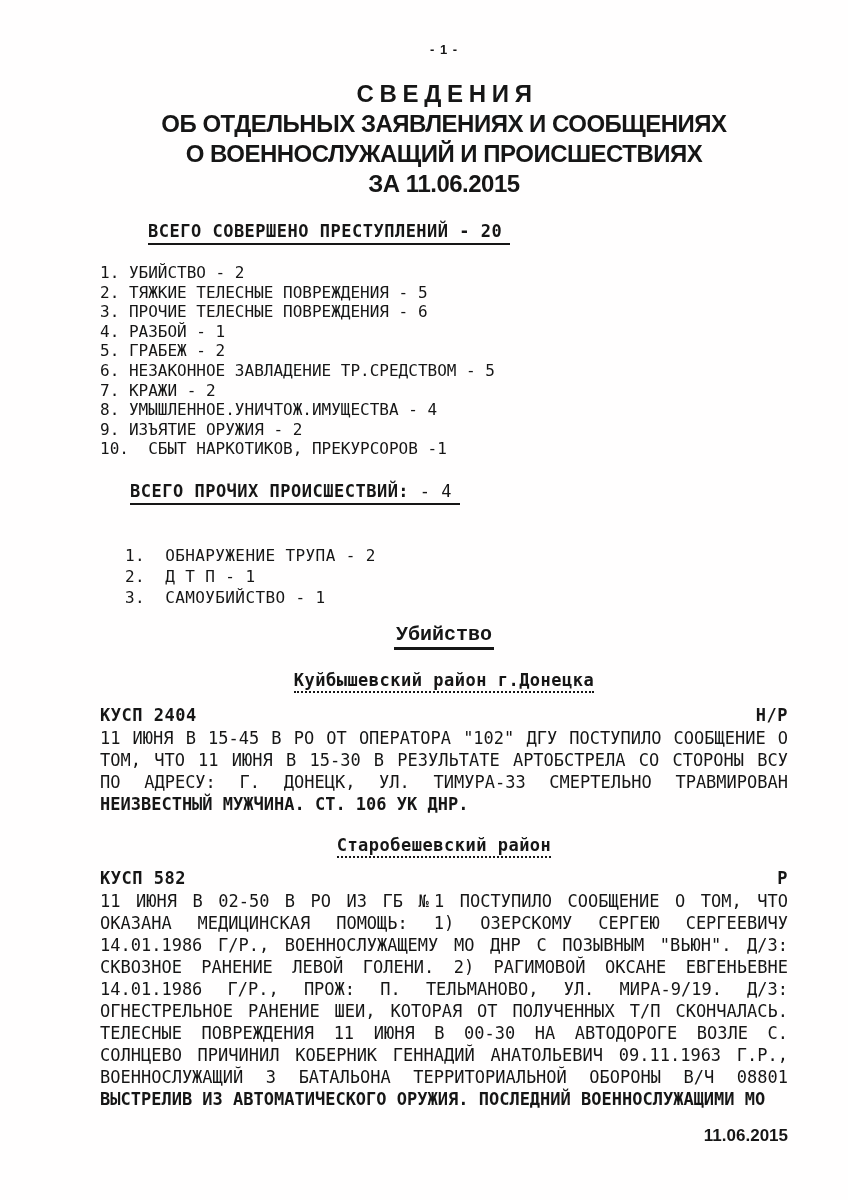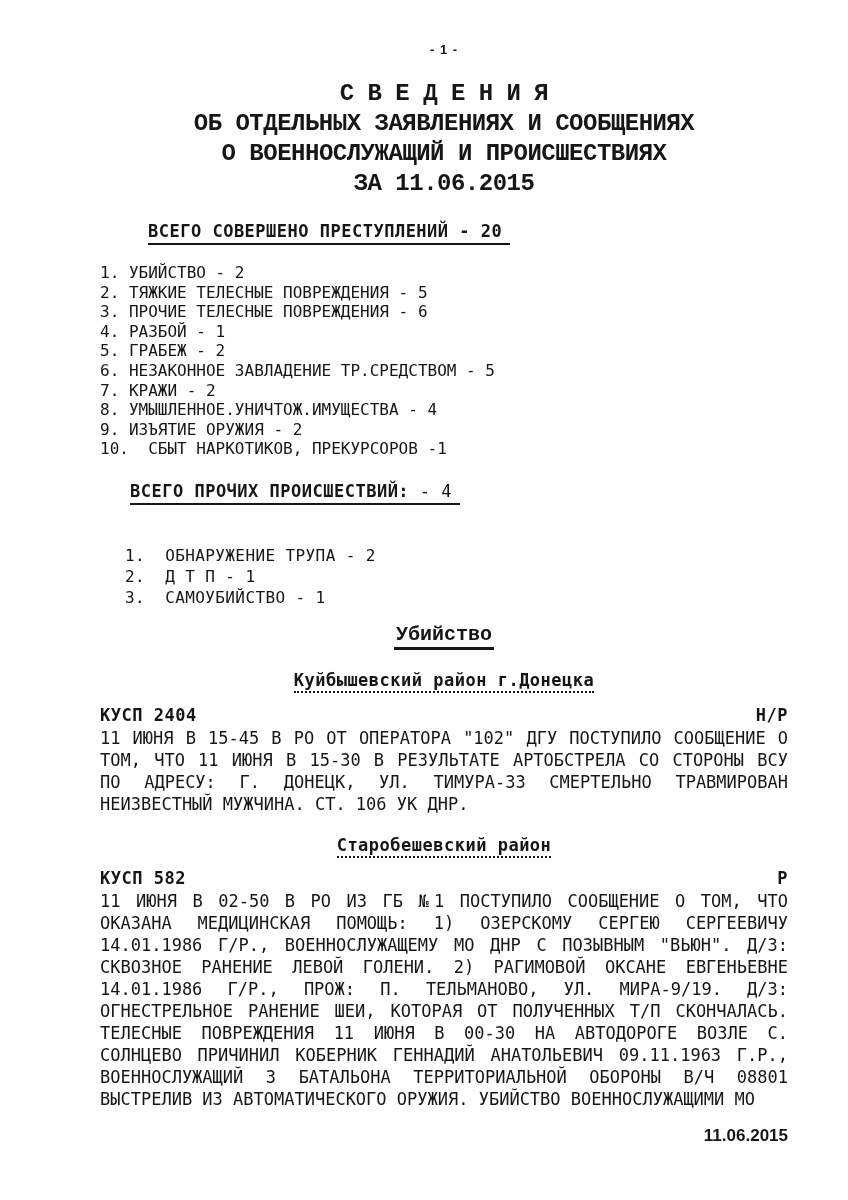--- a/index.html
+++ b/index.html
@@ -21,21 +21,21 @@
     text-align: center;
     font-family: "Liberation Sans", sans-serif;
     font-weight: bold;
     font-size: 13px;
     letter-spacing: 1px;
   }
 
   .title-block {
     margin-top: 22px;
     text-align: center;
-    font-family: Liberation Mono, monospace;
+    font-family: Liberation Sans, sans-serif;
     font-weight: bold;
     font-size: 24px;
     letter-spacing: -0.5px;
     line-height: 30px;
   }
 
   .sub-heading {
     margin-top: 22px;
     padding-left: 48px;
     font-size: 17px;
@@ -100,21 +100,21 @@
     font-weight: bold;
     letter-spacing: 0.5px;
   }
 
   .para { margin-top: 2px; font-size: 17px; }
   .para .para-line {
     line-height: 22px;
     text-align: justify;
     text-align-last: justify;
   }
-  .para .para-line:last-child { text-align-last: left; }
+  .para .para-line:last-child { text-align-last: left; font-weight: bold; }
 
   .sec-gap { margin-top: 20px; }
   .kusp-tight { margin-top: 10px; }
 
   .footer-date {
     margin-top: 16px;
     text-align: right;
     font-family: Liberation Sans, sans-serif;
     font-weight: bold;
     font-size: 17px;
@@ -175,19 +175,19 @@
     <div class="para">
         <div class="para-line">11 ИЮНЯ В 02-50 В РО ИЗ ГБ №1 ПОСТУПИЛО СООБЩЕНИЕ О ТОМ, ЧТО</div>
         <div class="para-line">ОКАЗАНА МЕДИЦИНСКАЯ ПОМОЩЬ: 1) ОЗЕРСКОМУ СЕРГЕЮ СЕРГЕЕВИЧУ</div>
         <div class="para-line">14.01.1986 Г/Р., ВОЕННОСЛУЖАЩЕМУ МО ДНР С ПОЗЫВНЫМ "ВЬЮН". Д/З:</div>
         <div class="para-line">СКВОЗНОЕ РАНЕНИЕ ЛЕВОЙ ГОЛЕНИ. 2) РАГИМОВОЙ ОКСАНЕ ЕВГЕНЬЕВНЕ</div>
         <div class="para-line">14.01.1986 Г/Р., ПРОЖ: П. ТЕЛЬМАНОВО, УЛ. МИРА-9/19. Д/З:</div>
         <div class="para-line">ОГНЕСТРЕЛЬНОЕ РАНЕНИЕ ШЕИ, КОТОРАЯ ОТ ПОЛУЧЕННЫХ Т/П СКОНЧАЛАСЬ.</div>
         <div class="para-line">ТЕЛЕСНЫЕ ПОВРЕЖДЕНИЯ 11 ИЮНЯ В 00-30 НА АВТОДОРОГЕ ВОЗЛЕ С.</div>
         <div class="para-line">СОЛНЦЕВО ПРИЧИНИЛ КОБЕРНИК ГЕННАДИЙ АНАТОЛЬЕВИЧ 09.11.1963 Г.Р.,</div>
         <div class="para-line">ВОЕННОСЛУЖАЩИЙ 3 БАТАЛЬОНА ТЕРРИТОРИАЛЬНОЙ ОБОРОНЫ В/Ч 08801</div>
-        <div class="para-line">ВЫСТРЕЛИВ ИЗ АВТОМАТИЧЕСКОГО ОРУЖИЯ. УБИЙСТВО ВОЕННОСЛУЖАЩИМИ МО</div>
+        <div class="para-line">ВЫСТРЕЛИВ ИЗ АВТОМАТИЧЕСКОГО ОРУЖИЯ. ПОСЛЕДНИЙ ВОЕННОСЛУЖАЩИМИ МО</div>
       </div>
 
     <div class="footer-date">11.06.2015</div>
 
   </div>
 </div>
 
 </body></html>

